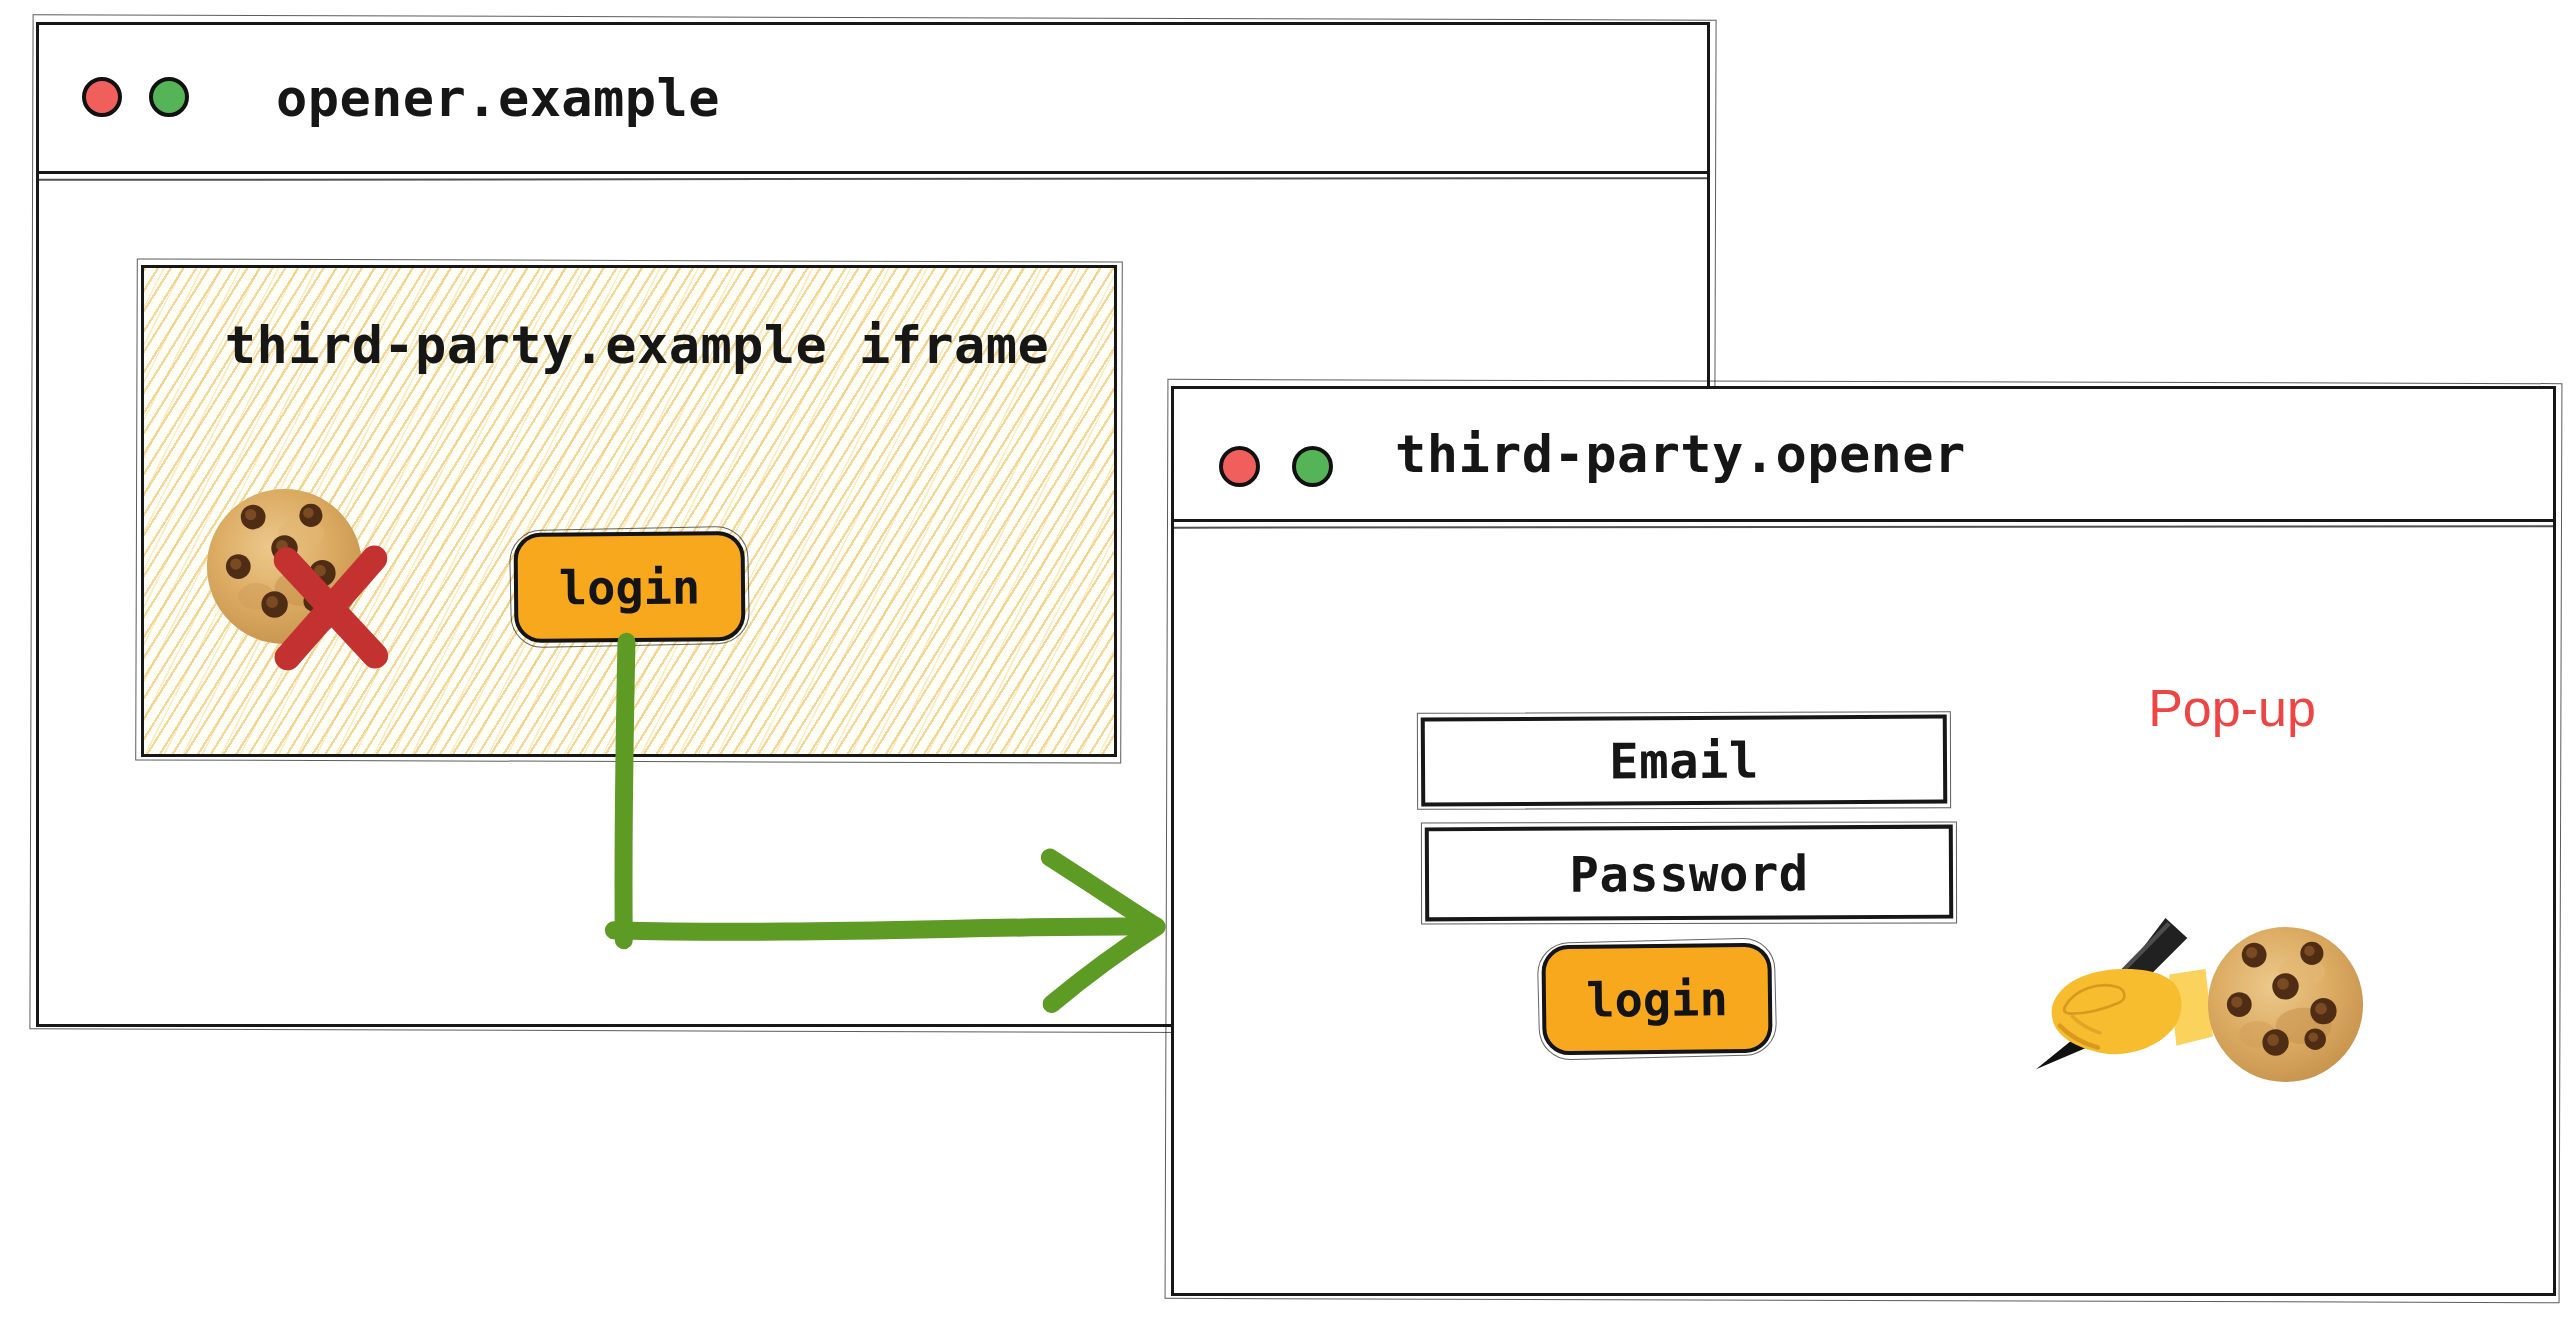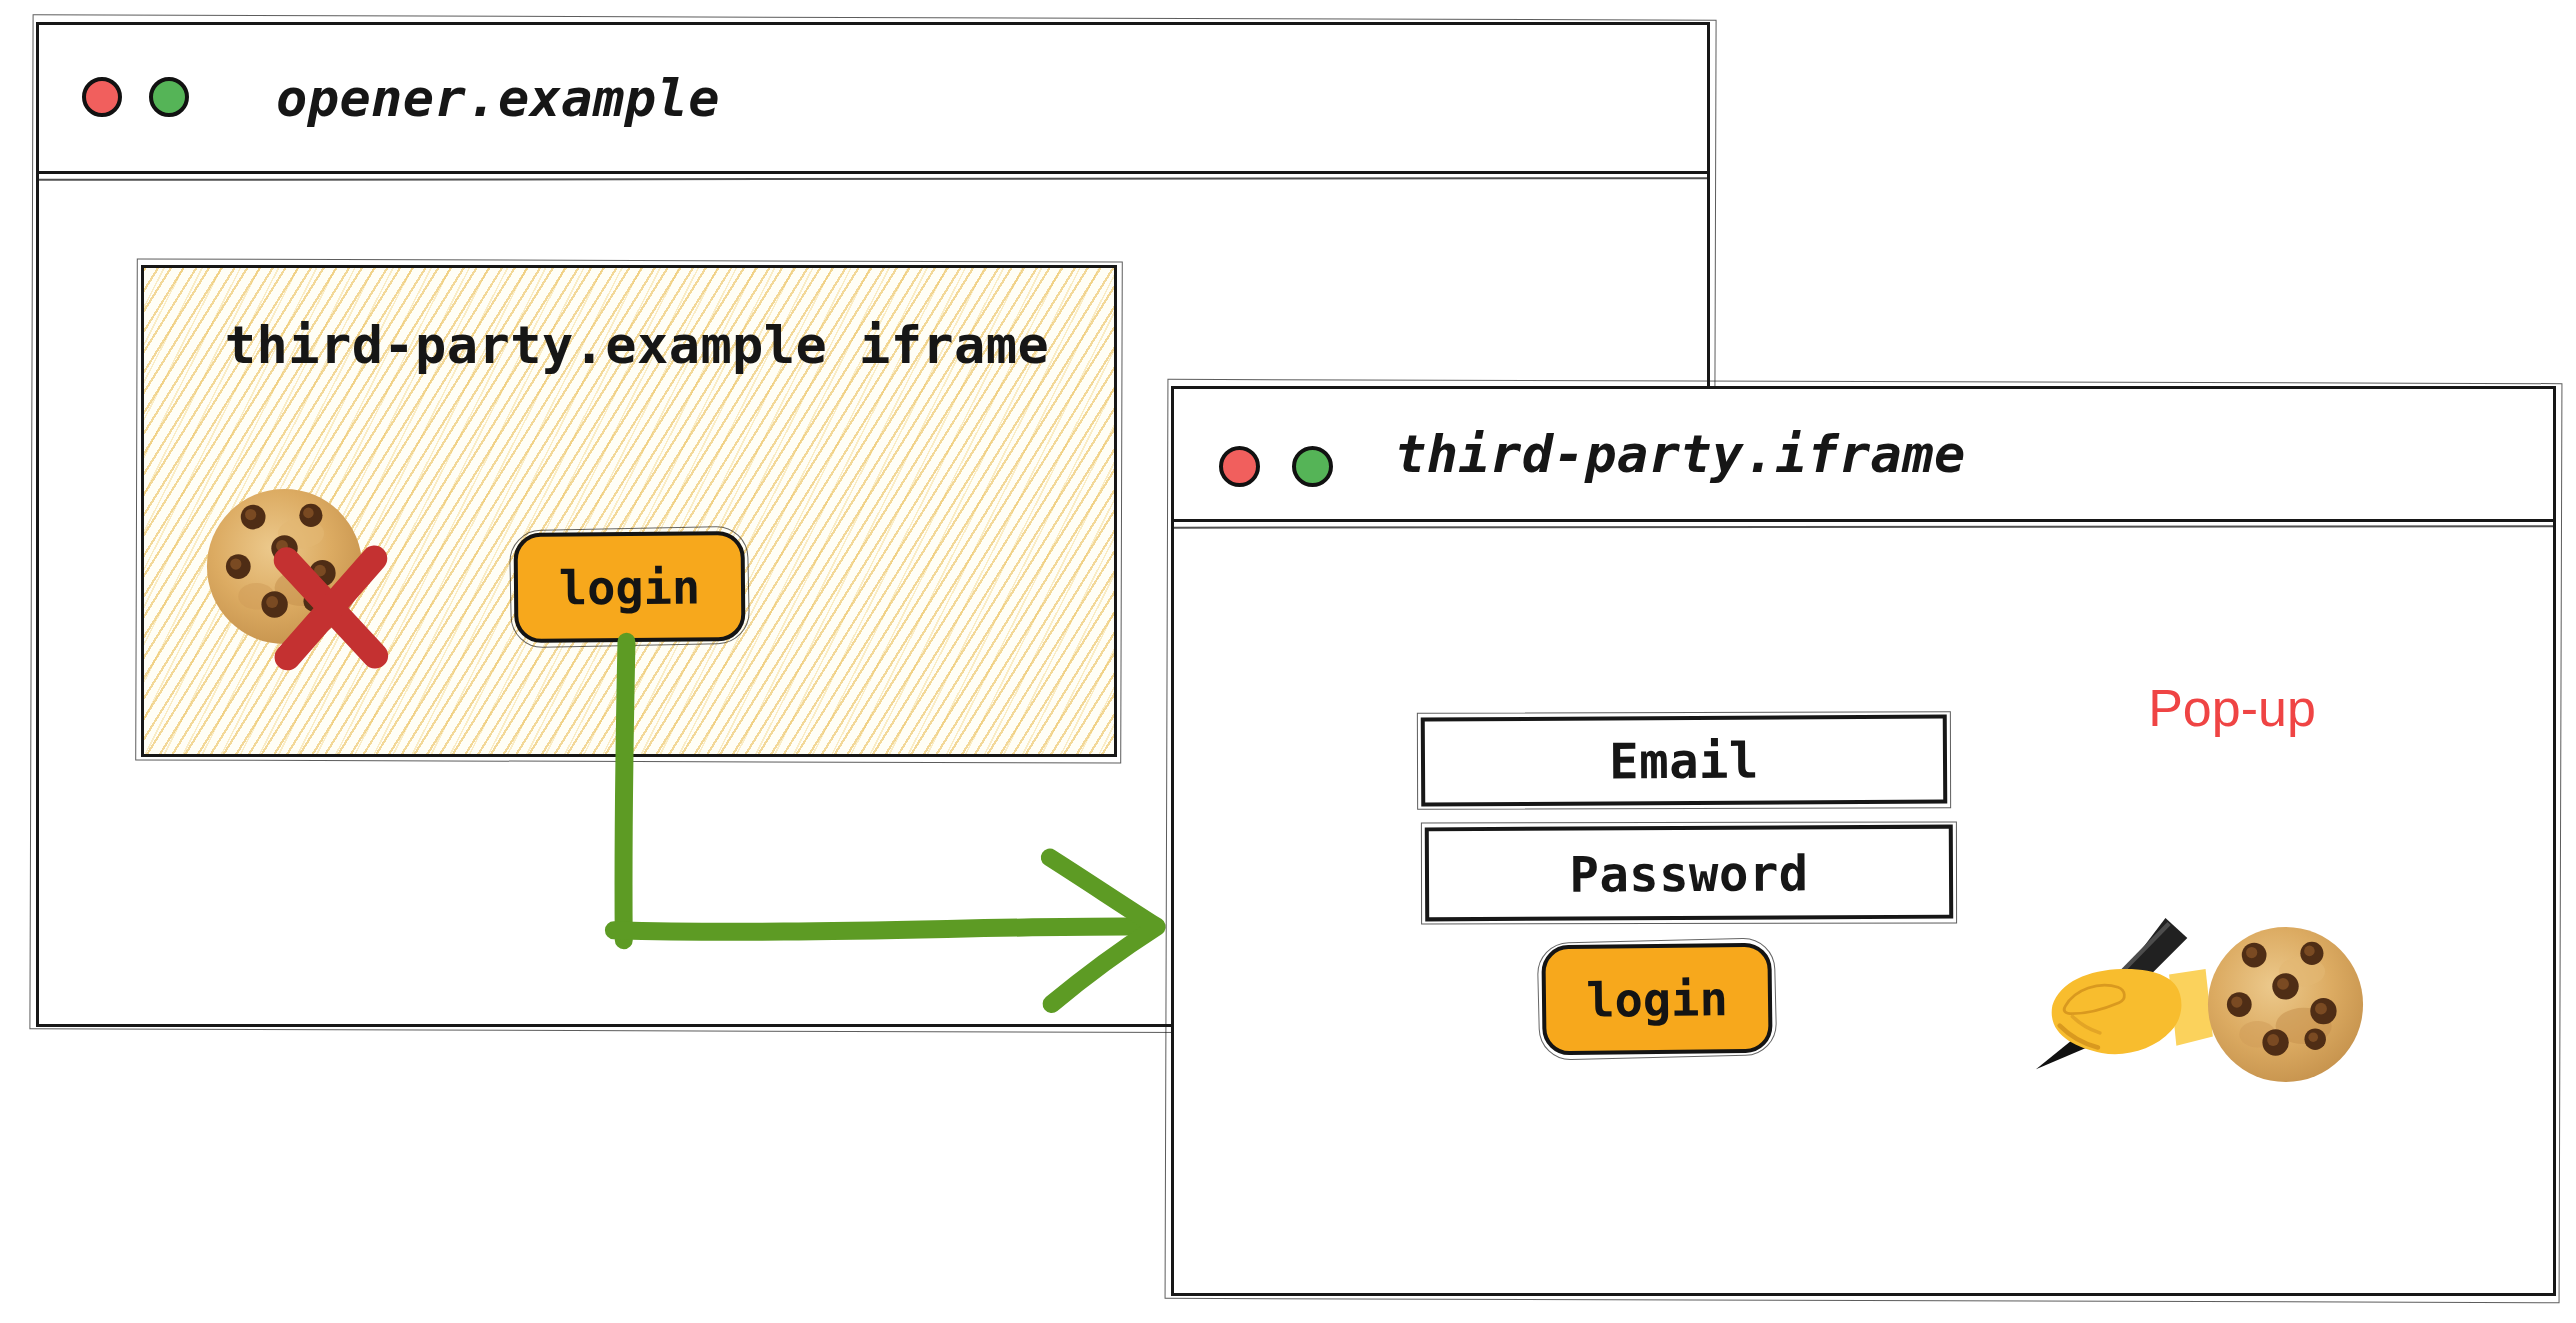--- a/index.html
+++ b/index.html
@@ -40,21 +40,20 @@
 
   
   .window { background: #ffffff; }
   .window.opener { left: 36px; top: 21.6px; width: 1674px; height: 1005px; z-index: 1; }
   .window.popup  { left: 1171px; top: 386px; width: 1385px; height: 910px; z-index: 3; }
 
   .titlebar {
     position: absolute;
     left: 0; top: 0; right: 0;
     border-bottom: 3.6px solid #171717;
-    font-style: italic;
   }
   .titlebar::after {
     content: "";
     position: absolute;
     left: 0; right: 0; bottom: -9px;
     height: 1.8px;
     background: rgba(23,23,23,.75);
     transform: rotate(-.06deg);
     pointer-events: none;
   }
@@ -228,21 +227,21 @@
       <path d="M697 714 C695 810 693 940 694 1046"></path>
       <path d="M683 1035 C900 1041 1120 1029 1283 1031"></path>
       <path d="M1168 954 C1212 982 1252 1009 1287 1031 C1248 1056 1206 1087 1170 1117"></path>
     </g>
   </svg>
 
   <section class="window popup sketch hatch">
     <header class="titlebar">
       <span class="dot red"></span>
       <span class="dot green"></span>
-      <span class="wtitle mono">third-party.iframe</span>
+      <span class="wtitle mono">third-party.opener</span>
     </header>
 
     <div class="field email sketch mono">Email</div>
 
     <div class="field password sketch mono">Password</div>
 
     <button class="login-btn popup-login">login</button>
 
     <div class="popup-label sans">Pop-up</div>
 

